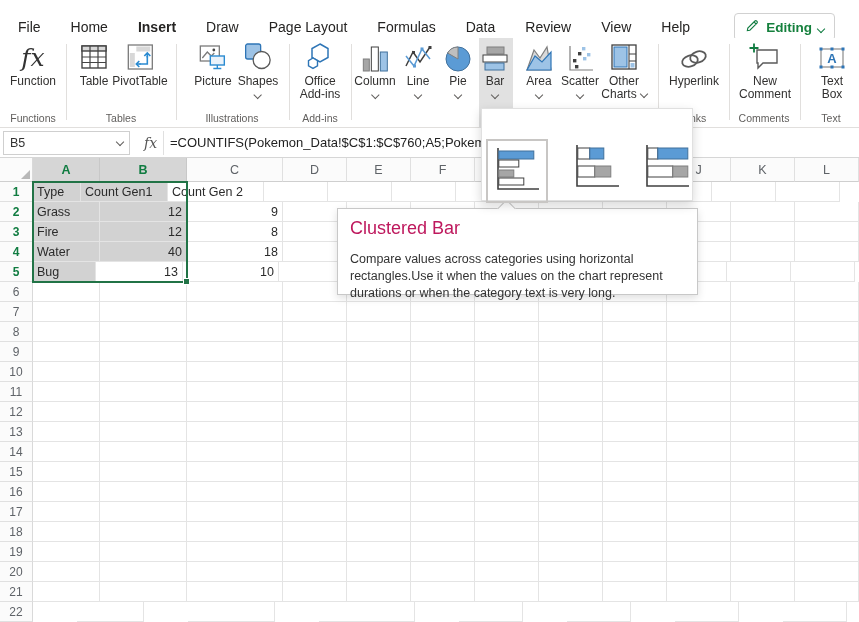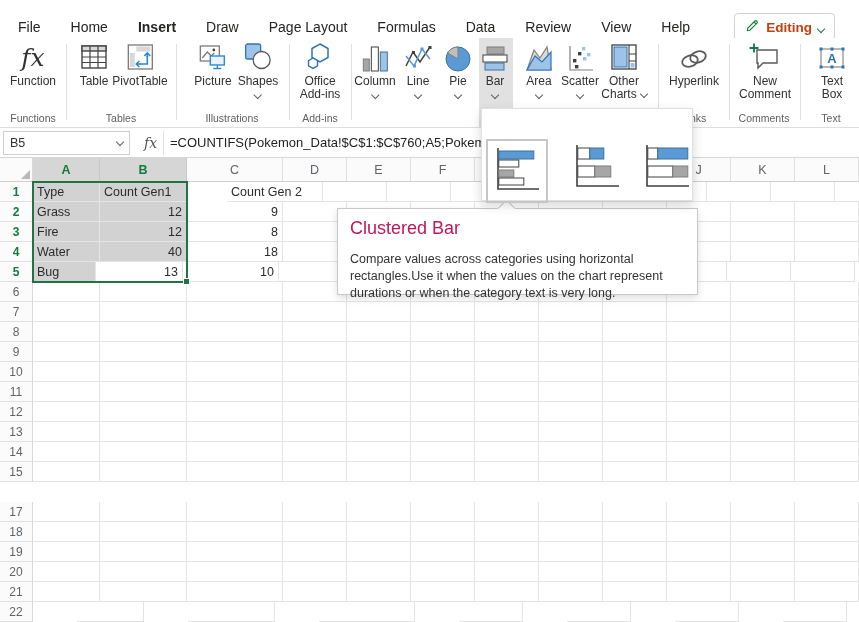--- a/index.html
+++ b/index.html
@@ -7,21 +7,21 @@
     font-family:"Liberation Sans","DejaVu Sans",sans-serif; color:#252423; }
   #app { position:relative; width:859px; height:622px; background:#fff; }
 
   
   #menubar { position:absolute; left:0; top:8px; width:859px; height:38px; background:#fff; display:flex; align-items:center; }
   .mtab { position:relative; margin:0 0; padding:0 15px; font-size:14px; color:#252423; cursor:pointer; height:38px; line-height:38px; }
   .mtab:first-child { margin-left:3px; }
   .mtab.active { font-weight:700; }
   .mtab.active .tab-underline { position:absolute; left:12px; right:12px; bottom:4px; height:3px; background:#217346; border-radius:2px; }
   #editing-btn { position:absolute; right:24px; top:5px; height:28px; display:flex; align-items:center; gap:6px;
-    border:1px solid #d1d1d1; border-radius:4px; background:#fff; padding:0 10px; color:#c2410c; font-size:13.5px; font-weight:700; cursor:pointer; }
+    border:1px solid #d1d1d1; border-radius:4px; background:#fff; padding:0 10px; color:#15803d; font-size:13.5px; font-weight:700; cursor:pointer; }
 
   
   #ribbon { position:absolute; left:0; top:38px; width:859px; height:90px; background:#fff; border-bottom:1px solid #e1dfdd; }
   .rdiv { position:absolute; top:6px; height:76px; width:1px; background:#e1dfdd; }
   .glabel { position:absolute; top:74px; transform:translateX(-50%); font-size:10.5px; color:#605e5c; white-space:nowrap; }
   .rbtn { position:absolute; top:2px; transform:translateX(-50%); display:flex; flex-direction:column; align-items:center; cursor:pointer; }
   .ricon { height:32px; display:flex; align-items:flex-end; justify-content:center; }
   .rlabel { margin-top:3px; font-size:12px; color:#323130; text-align:center; line-height:13px; white-space:nowrap; }
   .rlabel.wrap { white-space:normal; }
   .chev { width:6px; height:6px; border-right:1.3px solid #605e5c; border-bottom:1.3px solid #605e5c; transform:rotate(45deg); margin-top:4px; }
@@ -328,23 +328,23 @@
         <div class="colh" style="width: 64px;">F</div>
         <div class="colh" style="width: 64px;">G</div>
         <div class="colh" style="width: 64px;">H</div>
         <div class="colh" style="width: 64px;">I</div>
         <div class="colh" style="width: 64px;">J</div>
         <div class="colh" style="width: 64px;">K</div>
         <div class="colh" style="width: 64px;">L</div>
       </div>
       <div class="grow" style="top: 24px;">
         <div class="rowh sel">1</div>
-        <div class="cell rangefill" style="width: 67px;">Type</div>
+        <div class="cell rangefill" style="width: 48px;">Type</div>
         <div class="cell rangefill" style="width: 87px;">Count Gen1</div>
-        <div class="cell" style="width: 96px; margin-left: 40px;">Count Gen 2</div>
+        <div class="cell" style="width: 96px;">Count Gen 2</div>
         <div class="cell" style="width: 64px;"></div>
         <div class="cell" style="width: 64px;"></div>
         <div class="cell" style="width: 64px;"></div>
         <div class="cell" style="width: 64px;"></div>
         <div class="cell" style="width: 64px;"></div>
         <div class="cell" style="width: 64px;"></div>
         <div class="cell" style="width: 64px;"></div>
         <div class="cell" style="width: 64px;"></div>
         <div class="cell" style="width: 64px;"></div>
       </div>
@@ -538,20 +538,35 @@
         <div class="cell" style="width: 64px;"></div>
         <div class="cell" style="width: 64px;"></div>
         <div class="cell" style="width: 64px;"></div>
         <div class="cell" style="width: 64px;"></div>
         <div class="cell" style="width: 64px;"></div>
         <div class="cell" style="width: 64px;"></div>
         <div class="cell" style="width: 64px;"></div>
       </div>
       <div class="grow" style="top: 304px;">
         <div class="rowh">15</div>
+        <div class="cell" style="width: 67px;"></div>
+        <div class="cell" style="width: 87px;"></div>
+        <div class="cell" style="width: 96px;"></div>
+        <div class="cell" style="width: 64px;"></div>
+        <div class="cell" style="width: 64px;"></div>
+        <div class="cell" style="width: 64px;"></div>
+        <div class="cell" style="width: 64px;"></div>
+        <div class="cell" style="width: 64px;"></div>
+        <div class="cell" style="width: 64px;"></div>
+        <div class="cell" style="width: 64px;"></div>
+        <div class="cell" style="width: 64px;"></div>
+        <div class="cell" style="width: 64px;"></div>
+      </div>
+      <div class="grow" style="top: 324px;">
+        <div class="rowh">16</div>
         <div class="cell" style="width: 67px;"></div>
         <div class="cell" style="width: 87px;"></div>
         <div class="cell" style="width: 96px;"></div>
         <div class="cell" style="width: 64px;"></div>
         <div class="cell" style="width: 64px;"></div>
         <div class="cell" style="width: 64px;"></div>
         <div class="cell" style="width: 64px;"></div>
         <div class="cell" style="width: 64px;"></div>
         <div class="cell" style="width: 64px;"></div>
         <div class="cell" style="width: 64px;"></div>

